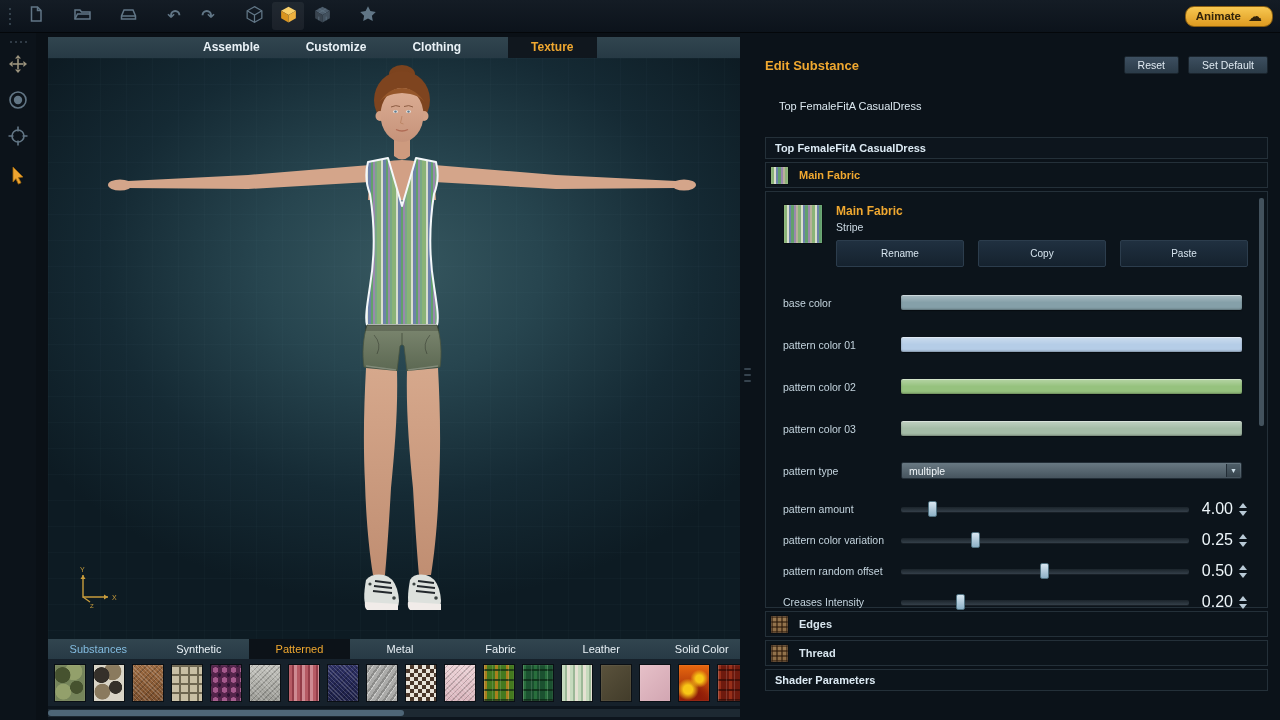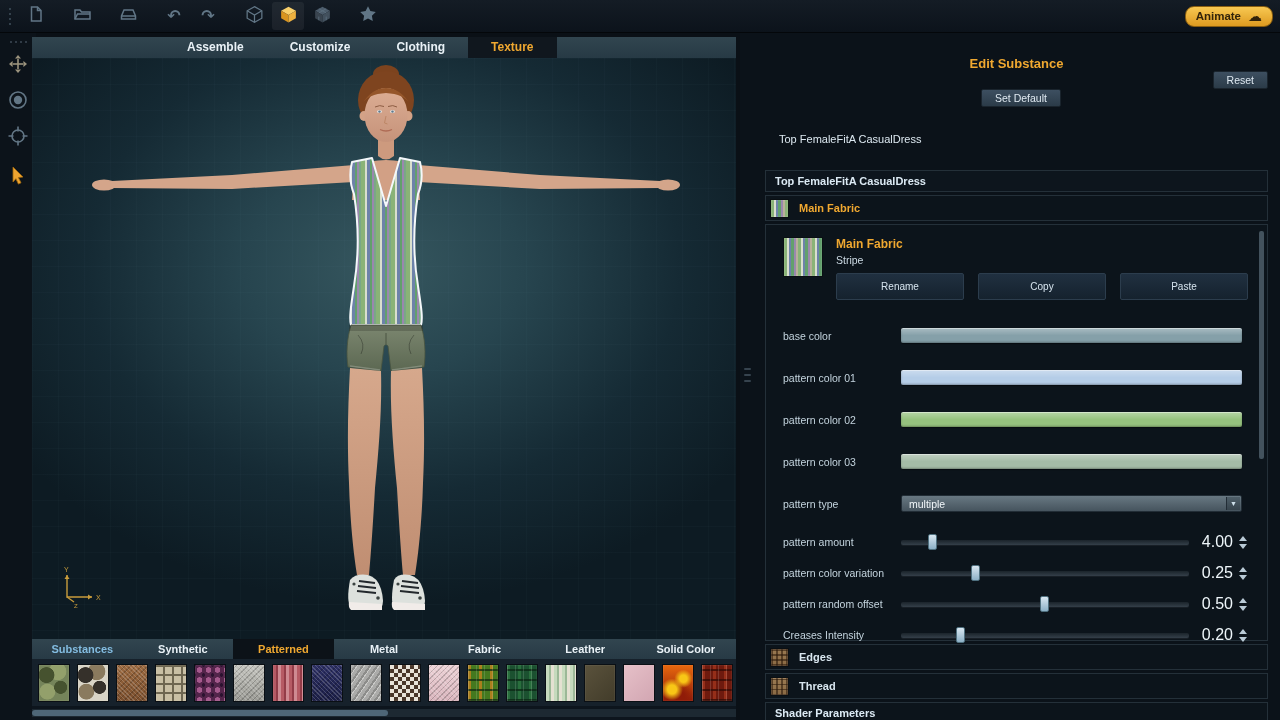--- a/index.html
+++ b/index.html
@@ -26,55 +26,55 @@
     font-size:11.5px; font-weight:bold; color:#32230a; }
   #animate-btn .cloud { font-family:"DejaVu Sans", sans-serif; font-size:14px; line-height:1; color:#32230a; }
   
   #left-sidebar { position:absolute; left:0; top:33px; width:36px; height:687px; background:#0c131a; }
   .ls-dots { display:flex; gap:3px; justify-content:center; margin-top:8px; }
   .ls-dots i { width:2px; height:2px; background:#3c4a56; border-radius:50%; }
   .ls-btn { width:36px; height:30px; display:flex; align-items:center; justify-content:center; color:#5f7282; }
   .ls-btn.m1 { margin-top:8px; } .ls-btn.sp { margin-top:4px; }
   .ls-cursor { margin-top:6px; }
   
-  #center { position:absolute; left:32px; top:33px; width:704px; height:687px; }
+  #center { position:absolute; left:48px; top:33px; width:704px; height:687px; }
   #tabbar { margin-top:4px; height:21px; background:linear-gradient(#31454f,#273a45);
     display:flex; font-size:12px; font-weight:bold; color:#e9f1f6; }
   .vtab-spacer { width:132px; }
   .vtab { padding:0 23px; line-height:21px; cursor:default; }
-  .vtab.active { background:#10171e; color:#f0a830; }
+  .vtab.active { background:#10171e; color:#f0a830;margin-left:24px; }
   
   #scene { position:relative; height:581px; overflow:hidden;
     background:radial-gradient(ellipse 62% 58% at 50% 36%, #36575f 0%, #27454f 32%, #152a34 68%, #0d1b23 100%); }
   #scene::before { content:""; position:absolute; inset:0; opacity:.55;
     background-image:linear-gradient(rgba(140,180,200,.05) 1px, transparent 1px),
                      linear-gradient(90deg, rgba(140,180,200,.05) 1px, transparent 1px);
     background-size:26px 26px; }
   #char-svg { position:absolute; inset:0; width:704px; height:581px; }
   #axis-gizmo { position:absolute; left:22px; bottom:26px; }
   
   #bottom-tabs { height:20px; display:flex; background:linear-gradient(#31454f,#273a45);
-    font-size:11px; font-weight:bold; color:#e9f1f6; }
+    font-size:11px; font-weight:normal; color:#e9f1f6; }
   .btab { flex:1; text-align:center; line-height:20px; }
   .btab.link { color:#83bce0; }
   .btab.active { background:#0c1218; color:#f0a830; }
   #swatch-strip { height:47px; background:#16212b; display:flex; align-items:flex-start;
     padding:5px 0 0 6px; gap:7px; overflow:hidden; }
   .swatch { width:32px; height:38px; flex:0 0 32px; border:1px solid #0a0f14;
     box-shadow:inset 0 0 0 1px rgba(255,255,255,.05); }
   #hscroll { height:14px; background:#0d151d; padding-top:3px; }
   #hscroll-track { height:8px; background:#1d2932; position:relative; }
   #hscroll-thumb { position:absolute; left:0; top:1px; width:356px; height:6px;
     background:#4e6677; border-radius:3px; }
   
   #right-panel { position:absolute; left:740px; top:33px; width:540px; height:687px; background:#0b1219; }
   #panel-drag { position:absolute; left:4px; top:335px; display:flex; flex-direction:column; gap:4px; }
   #panel-drag i { width:7px; height:2px; background:#36434e; border-radius:1px; }
   #rp-content { position:absolute; left:25px; top:0; width:503px; }
-  #rp-header { margin-top:23px; display:flex; align-items:center;flex-direction:column; }
+  #rp-header { margin-top:23px; display:flex; align-items:center; }
   #rp-title { font-size:13px; font-weight:bold; color:#f0a830; }
   .rp-btn { margin-left:9px; height:18px; padding:0 13px; line-height:16px;
     background:linear-gradient(#3d4f60,#2b3b48); border:1px solid #1a242d; border-radius:2px;
     font-size:10.5px; color:#dfe9f1; }
   .rp-btn.first { margin-left:auto; }
   #rp-sub { margin:26px 0 0 14px; font-size:11px; color:#dce8f0; }
   #section-stack { margin-top:25px; }
   .sec-hdr { border:1px solid #243039; background:#0d151d; padding:4px 9px;
     font-size:11px; font-weight:bold; color:#dceaf4; }
   .acc-row { border:1px solid #243039; background:#0c141b; margin-top:3px; height:26px;

